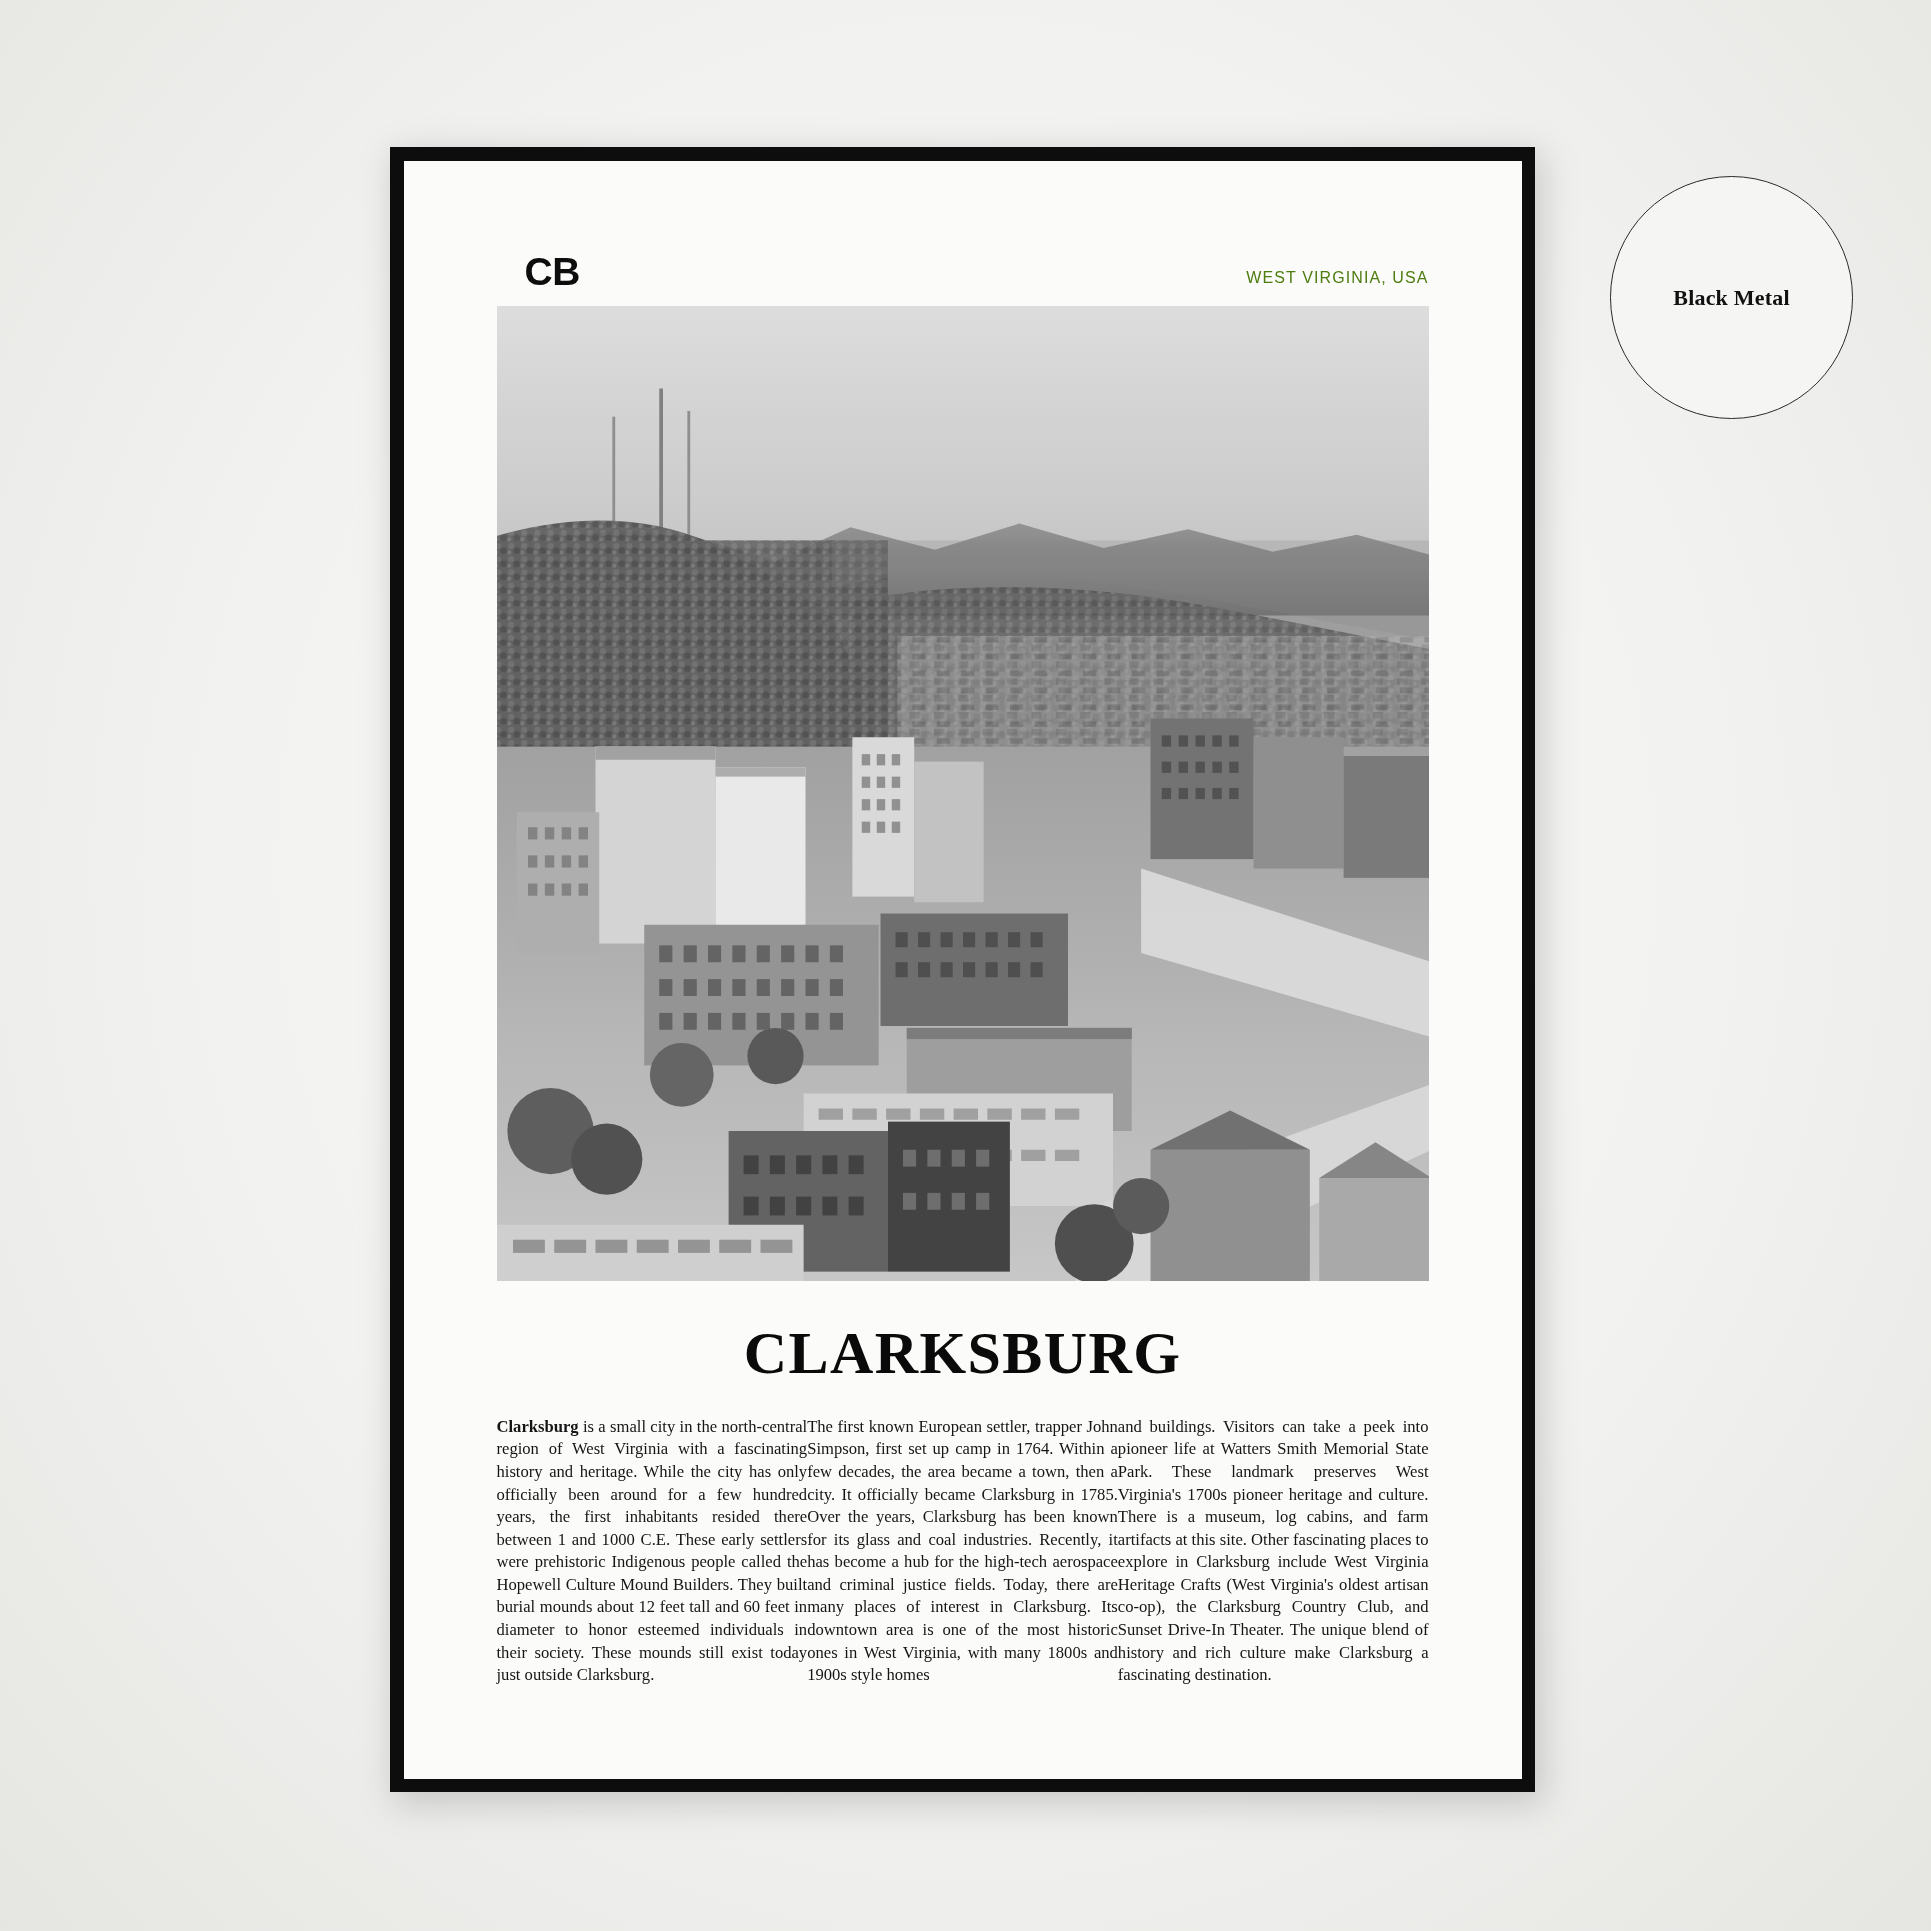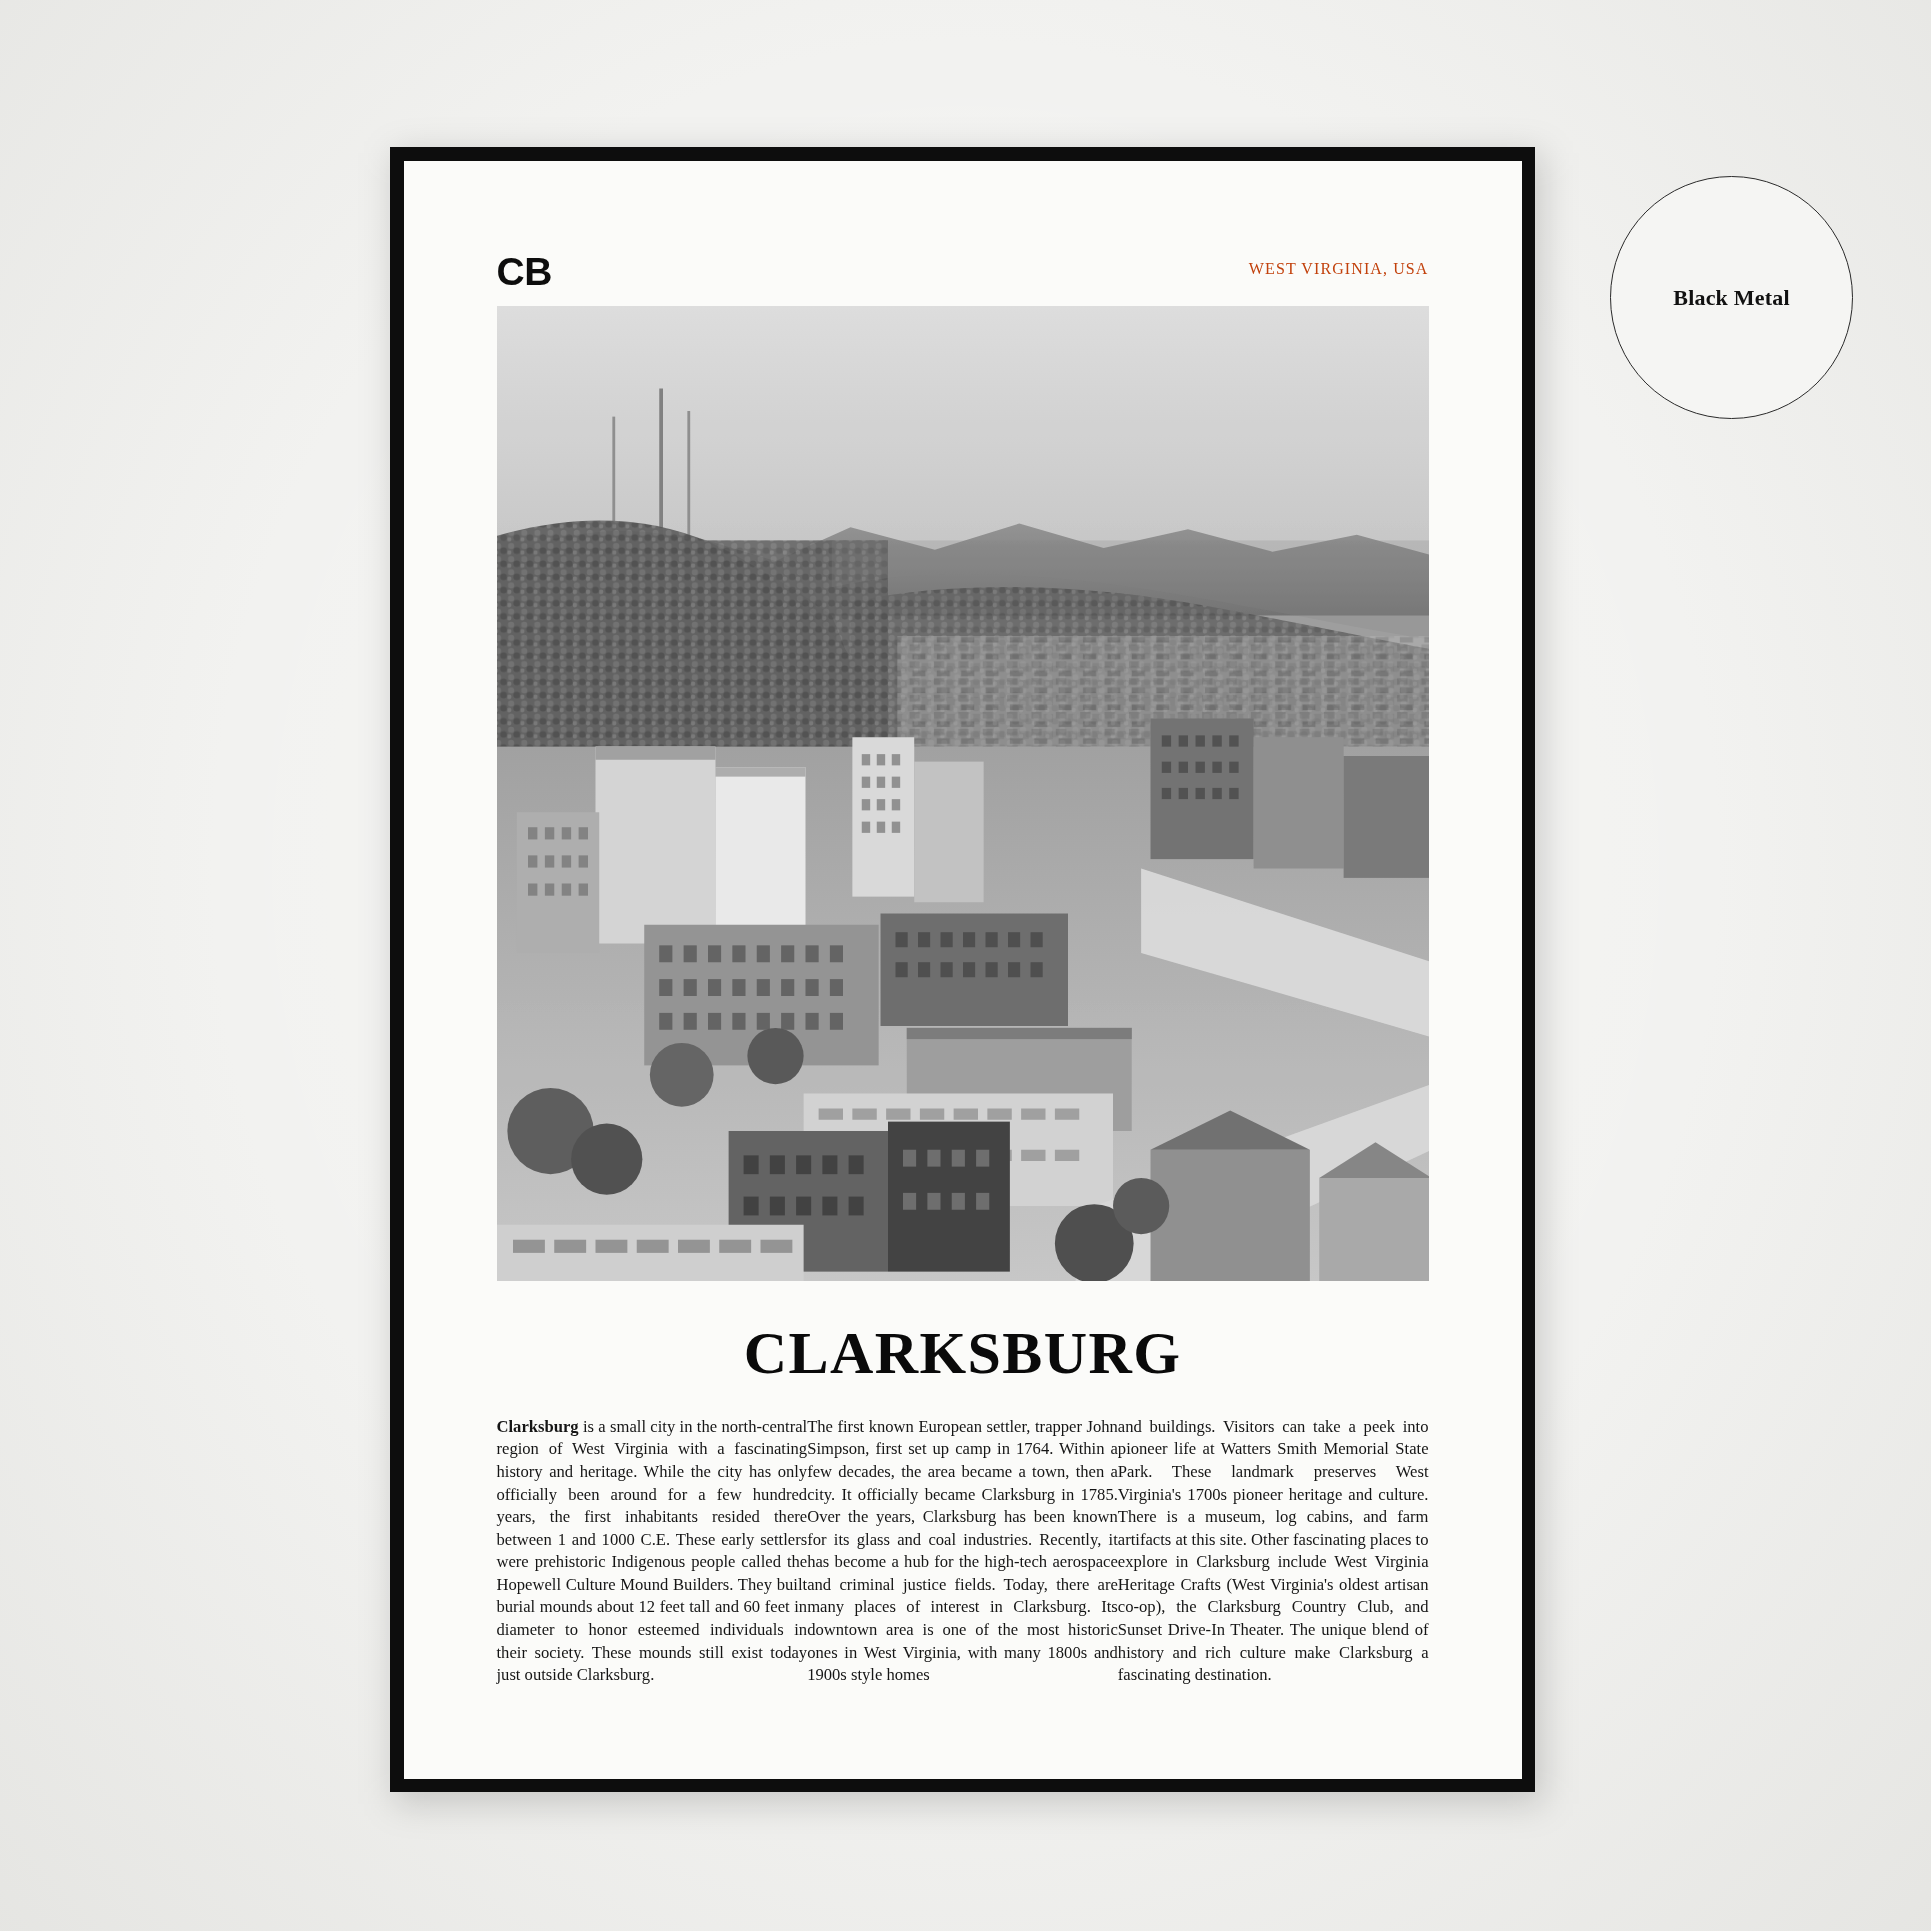--- a/index.html
+++ b/index.html
@@ -75,36 +75,37 @@
     background: #fbfbf9;
     padding: 91px 93px 77px 93px;
     box-sizing: border-box;
     display: flex;
     flex-direction: column;
   }
 
   .poster-header {
     display: flex;
     justify-content: space-between;
-    align-items: center;
+    align-items: flex-end;
     margin-bottom: 15.4px;
+    margin-left: 28px;
   }
   .poster-mark {
     font-family: "Liberation Sans", sans-serif;
     font-weight: bold;
     font-size: 39px;
     letter-spacing: -0.5px;
     color: #0d0d0d;
     line-height: 1;
   }
   .poster-region {
-    font-family: Liberation Serif, serif;
+    font-family: Liberation Sans, sans-serif;
     font-size: 16px;
     letter-spacing: 1.1px;
-    color: #c2410c;
+    color: #4d7c0f;
     padding-bottom: 3.9px;
   }
 
   
   .photo {
     width: 100%;
     height: 975px;
     position: relative;
     overflow: hidden;
     background: #9a9a9a;

